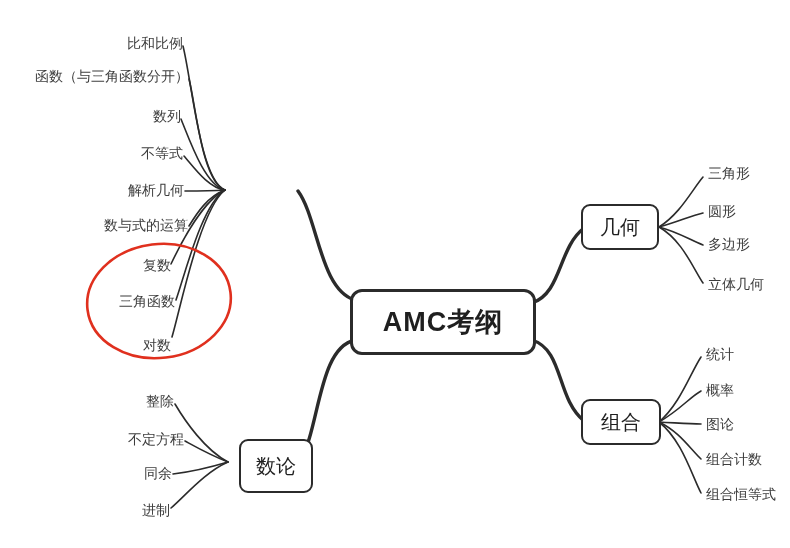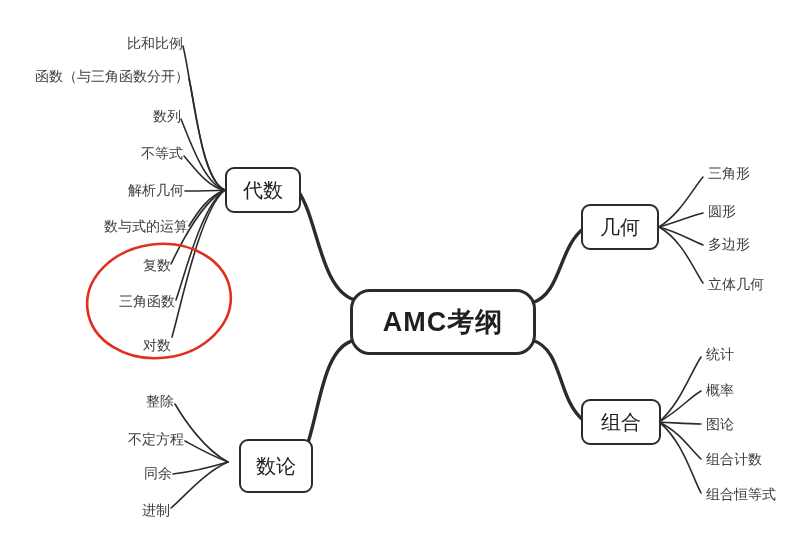--- a/index.html
+++ b/index.html
@@ -15,21 +15,21 @@
     position:absolute;
     box-sizing:border-box;
     background:#ffffff;
     border:2.5px solid #2b2b2b;
     border-radius:9px;
     display:flex;align-items:center;justify-content:center;
     color:#1f1f1f;
   }
   .node.center{
     border-width:3px;
-    border-radius:20px;
+    border-radius:12px;
     font-size:27px;
     font-weight:bold;
     letter-spacing:1px;
   }
   .node.branch{font-size:20px;}
   .leaf{
     position:absolute;
     font-size:14px;
     color:#3c3c3c;
     white-space:nowrap;
@@ -85,39 +85,36 @@
       <path d="M659,422 C680,432 691,450 701,459"></path>
       <path d="M659,422 C682,440 692,476 701,493"></path>
     </g>
     <ellipse cx="159" cy="301" rx="72" ry="57" fill="none" stroke="#e0301e" stroke-width="2.6" transform="rotate(-7 159 301)"></ellipse>
   </svg>
 
   <div class="node center" style="left:350px;top:289px;width:186px;height:66px;">
     <span>AMC考纲</span>
   </div>
 
-  <div class="node branch" style="left:225px;top:167px;width:76px;height:46px;">
-    <span>代数</span>
-  </div>
   <div class="node branch" style="left:239px;top:439px;width:74px;height:54px;">
     <span>数论</span>
   </div>
   <div class="node branch" style="left:581px;top:204px;width:78px;height:46px;align-items:center;">
     <span>几何</span>
   </div>
   <div class="node branch" style="left:581px;top:399px;width:80px;height:46px;">
     <span>组合</span>
   </div>
 
   <span class="leaf right-aligned" style="right:607px;top:34px;">比和比例</span>
   <span class="leaf right-aligned" style="right:601px;top:67px;">函数（与三角函数分开）</span>
   <span class="leaf right-aligned" style="right:609px;top:107px;">数列</span>
   <span class="leaf right-aligned" style="right:607px;top:144px;">不等式</span>
   <span class="leaf right-aligned" style="right:606px;top:181px;">解析几何</span>
-  <span class="leaf right-aligned" style="right:602px;top:217px;">数与式的运算</span>
+  <span class="leaf right-aligned" style="right:602px;top:217px;font-family:Liberation Mono, monospace;">数与式的运算</span>
   <span class="leaf right-aligned" style="right:619px;top:256px;">复数</span>
   <span class="leaf right-aligned" style="right:615px;top:292px;">三角函数</span>
   <span class="leaf right-aligned" style="right:619px;top:336px;">对数</span>
 
   <span class="leaf right-aligned" style="right:616px;top:392px;">整除</span>
   <span class="leaf right-aligned" style="right:606px;top:430px;">不定方程</span>
   <span class="leaf right-aligned" style="right:618px;top:464px;">同余</span>
   <span class="leaf right-aligned" style="right:620px;top:501px;">进制</span>
 
   <span class="leaf" style="left:708px;top:164px;">三角形</span>

